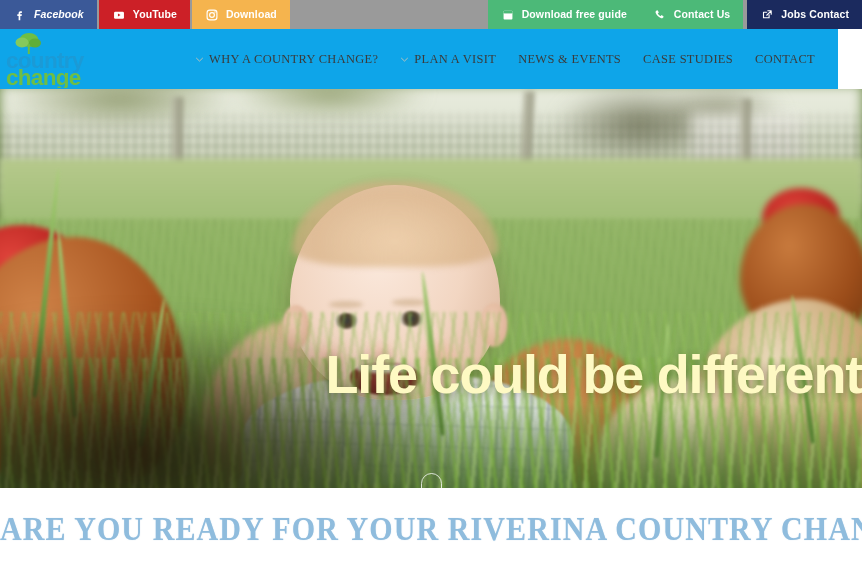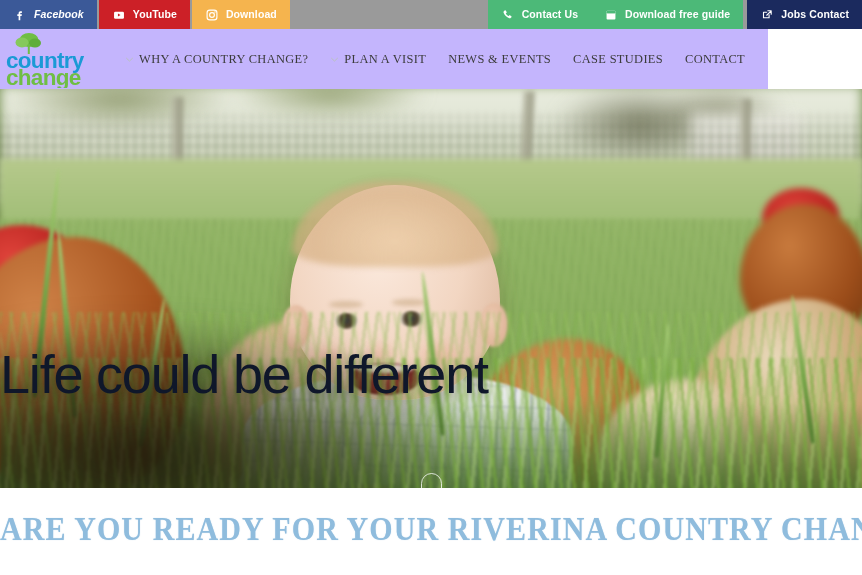--- a/index.html
+++ b/index.html
@@ -52,23 +52,23 @@
     align-items: center;
     justify-content: center;
     flex: 0 0 auto;
   }
   .tb-icon svg { display: block; }
 
   
   .header {
     position: absolute;
     top: 29px; left: 0;
-    width: 768px;
+    width: 838px;
     height: 60px;
-    background: #c4b5fd;
+    background: #0ea5e9;
     z-index: 25;
   }
 
   .logo {
     position: absolute;
     left: 4px;
     top: 1px;
     width: 96px;
     height: 58px;
     cursor: pointer;
@@ -331,24 +331,24 @@
   .b3 { left: 150px; bottom: 40px; height: 150px; transform: rotate(9deg); }
   .b4 { left: 430px; bottom: 52px; height: 165px; transform: rotate(-7deg); }
   .b5 { left: 660px; bottom: 30px; height: 135px; transform: rotate(5deg); }
   .b6 { left: 800px; bottom: 44px; height: 150px; transform: rotate(-8deg); }
 
   
   .hero-title {
     position: absolute;
     left: 0; right: 0;
     top: 258px;
-    text-align: left;
+    text-align: right;
     font-size: 54px;
-    font-weight: normal;
-    color: #0f172a;
+    font-weight: bold;
+    color: #fef9c3;
     letter-spacing: -1.2px;
     line-height: 1;
     text-shadow: 0 2px 10px rgba(40,30,20,.30);
     z-index: 6;
     white-space: nowrap;
   }
   .scroll-cue {
     position: absolute;
     left: 0; right: 0;
     top: 370px;
@@ -438,35 +438,35 @@
       <span>Download</span>
     </div>
 
   </div>
 
   <div class="topbar-right">
 
     <div class="tb-btn tb-green">
       <span class="tb-icon">
         <svg viewBox="0 0 24 24" width="14" height="14" aria-hidden="true">
-          <path fill="#ffffff" d="M6.4 4.2c.5-.4 1.2-.3 1.6.2l1.7 2.3c.3.4.2 1-.2 1.4l-1 .8c-.2.2-.3.5-.1.8.9 1.7 2.3 3.1 4 4 .3.2.6.1.8-.1l.8-1c.3-.4.9-.5 1.4-.2l2.3 1.7c.5.4.6 1.1.2 1.6l-1 1.2c-.7.8-1.8 1.1-2.8.7-2.2-.8-4.2-2-5.9-3.7-1.7-1.7-2.9-3.7-3.7-5.9-.4-1-.1-2.1.7-2.8z"></path>
-        </svg>
-      </span>
-      <span>Contact Us</span>
+          <rect x="4.4" y="4.6" width="15.2" height="15" rx="1.6" fill="#ffffff"></rect>
+          <rect x="4.4" y="4.6" width="15.2" height="4.2" rx="1.6" fill="#4cb978"></rect>
+          <rect x="4.4" y="7.4" width="15.2" height="1.6" fill="#4cb978"></rect>
+        </svg>
+      </span>
+      <span>Download free guide</span>
     </div>
 
     <div class="tb-btn tb-green">
       <span class="tb-icon">
         <svg viewBox="0 0 24 24" width="14" height="14" aria-hidden="true">
-          <rect x="4.4" y="4.6" width="15.2" height="15" rx="1.6" fill="#ffffff"></rect>
-          <rect x="4.4" y="4.6" width="15.2" height="4.2" rx="1.6" fill="#4cb978"></rect>
-          <rect x="4.4" y="7.4" width="15.2" height="1.6" fill="#4cb978"></rect>
-        </svg>
-      </span>
-      <span>Download free guide</span>
+          <path fill="#ffffff" d="M6.4 4.2c.5-.4 1.2-.3 1.6.2l1.7 2.3c.3.4.2 1-.2 1.4l-1 .8c-.2.2-.3.5-.1.8.9 1.7 2.3 3.1 4 4 .3.2.6.1.8-.1l.8-1c.3-.4.9-.5 1.4-.2l2.3 1.7c.5.4.6 1.1.2 1.6l-1 1.2c-.7.8-1.8 1.1-2.8.7-2.2-.8-4.2-2-5.9-3.7-1.7-1.7-2.9-3.7-3.7-5.9-.4-1-.1-2.1.7-2.8z"></path>
+        </svg>
+      </span>
+      <span>Contact Us</span>
     </div>
 
     <div class="tb-sep"></div>
 
 
     <div class="tb-sep"></div>
 
     <div class="tb-btn tb-navy">
       <span class="tb-icon">
         <svg viewBox="0 0 24 24" width="14" height="14" aria-hidden="true">

